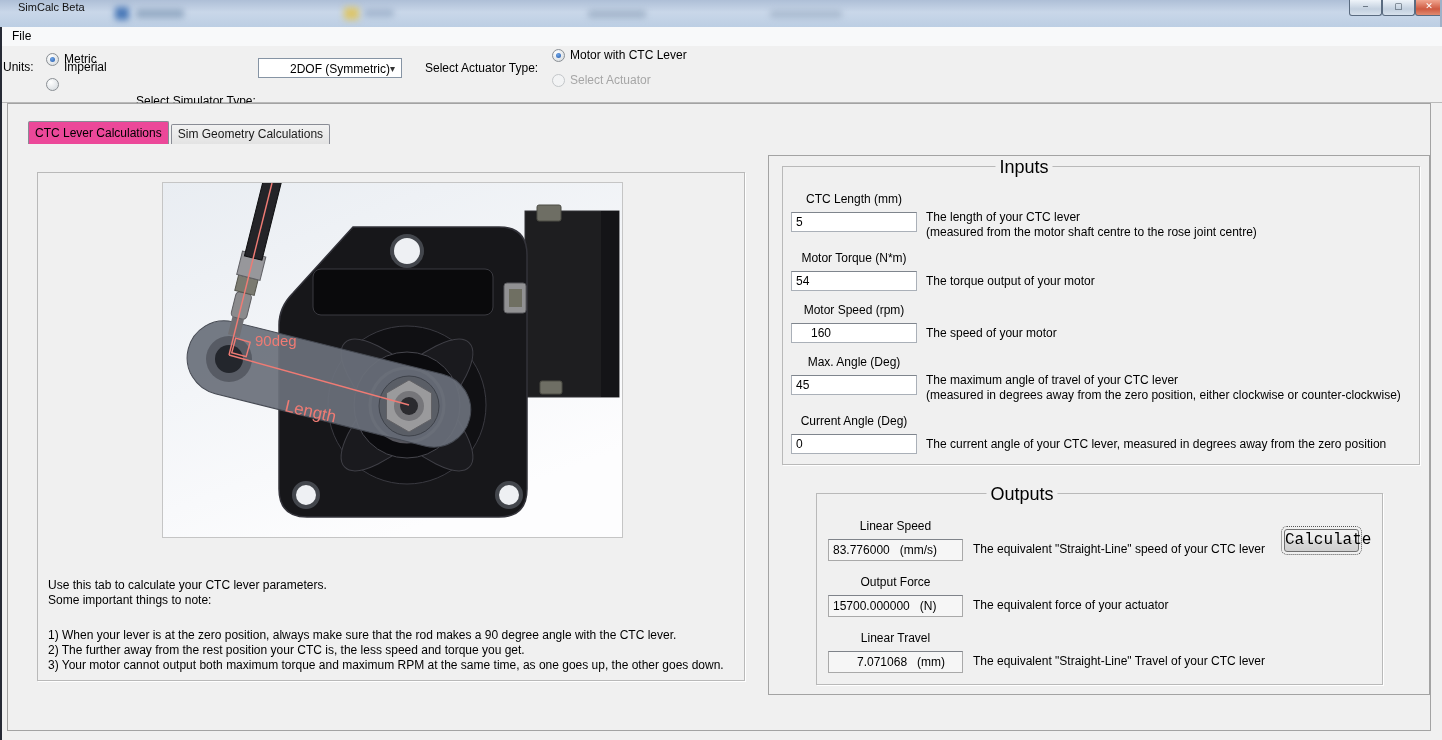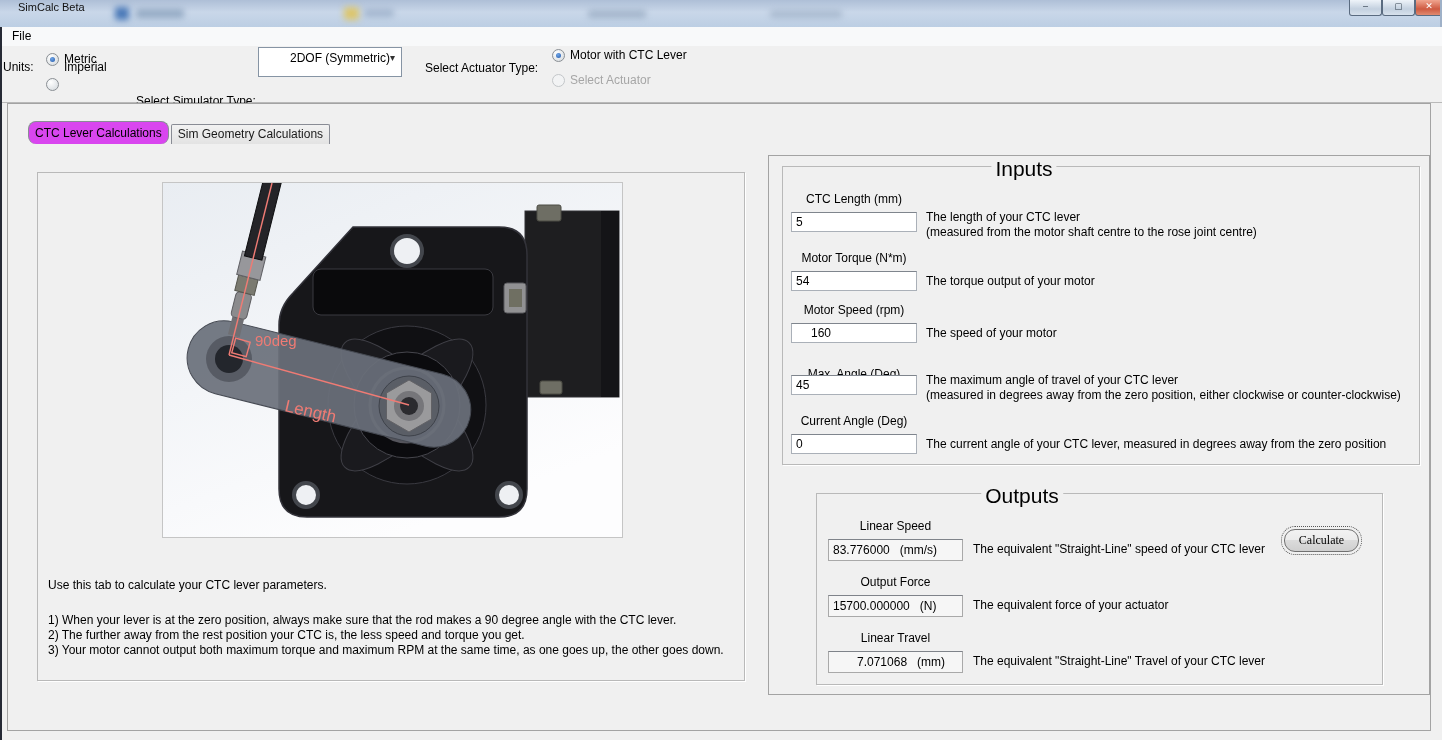--- a/index.html
+++ b/index.html
@@ -35,40 +35,40 @@
   .dislabel{color:#a6a6a6;}
 
   
   .combo{background:#fff;border:1px solid #8694a4;box-sizing:border-box;line-height:20px;padding:0 6px;}
   .combo .arrow{position:absolute;right:6px;top:0;line-height:20px;font-size:10px;color:#333;}
 
   
   .tabrow{left:28px;top:121px;display:flex;align-items:flex-end;}
   .tab{border:1px solid #898c95;border-bottom:none;border-radius:2px 2px 0 0;
        padding:0 6px;white-space:nowrap;}
-  .tab.active{height:22px;line-height:22px;background:#d946ef;z-index:2;border-radius:8px;}
+  .tab.active{height:22px;line-height:22px;background:#ec4899;z-index:2;}
   .tab.inactive{height:19px;line-height:19px;background:linear-gradient(180deg,#f2f2f2,#e3e3e3);margin-left:2px;color:#1a1a1a;}
 
   
   .panel{border:1px solid #a3a3a3;background:#f0f0f0;box-sizing:border-box;}
   .groupbox{border:1px solid #b9b9b9;box-shadow:1px 1px 0 #ffffff;background:#f0f0f0;box-sizing:border-box;}
   .grouptitle{position:absolute;transform:translateX(-50%);top:-10px;background:#f0f0f0;
-    padding:0 4px;font-size:21px;white-space:nowrap;}
+    padding:0 4px;font-size:18px;white-space:nowrap;}
 
   
   .tbox{background:#fff;border:1px solid #aab0b8;border-top-color:#7f858d;box-sizing:border-box;
         font-family:"Liberation Sans",sans-serif;font-size:12px;padding:1px 4px;}
   .obox{background:#f6f6f6;border:1px solid #a9a9a9;border-top-color:#7f838a;box-sizing:border-box;
         line-height:20px;padding:0 4px;white-space:nowrap;}
   .obox .unit{margin-left:10px;}
   .flabel{text-align:center;white-space:nowrap;}
   .desc{line-height:15px;white-space:nowrap;}
-  .btn{border:1px solid #707070;border-radius:11px;box-sizing:border-box;
+  .btn{border:1px solid #707070;border-radius:3px;box-sizing:border-box;
     background:linear-gradient(180deg,#f2f2f2 0%,#ebebeb 49%,#dbdbdb 50%,#cfcfcf 100%);
-    font-family:Liberation Serif, serif;font-size:12px;text-align:center;line-height:21px;
+    font-family:Liberation Mono, monospace;font-size:16px;text-align:center;line-height:21px;
     outline:1px dotted #555;outline-offset:2px;}
 
   .imgbox{border:1px solid #c5c5c5;box-sizing:border-box;}
   .notes div{line-height:15px;white-space:nowrap;}
 </style>
 </head>
 <body>
 
 <div class="abs titlebar">
   <div class="glassblob" style="left:115px;top:7px;width:14px;height:13px;background:#4a79b8;"></div>
@@ -90,21 +90,21 @@
 
 <div class="abs toolbar">
   <div class="abs nowrap" style="left:3px;top:14px;">Units:</div>
 
   <span class="abs radio sel" style="left:46px;top:7px;"></span>
   <div class="abs nowrap" style="left:64px;top:6px;">Metric</div>
   <span class="abs radio" style="left:46px;top:32px;"></span>
   <div class="abs nowrap" style="left:64px;top:14px;">Imperial</div>
 
   <div class="abs nowrap" style="left:136px;top:15px;margin-top:33px;">Select Simulator Type:</div>
-  <div class="abs combo" style="left:258px;top:1px;width:144px;height:30px;padding-left:31px;">
+  <div class="abs combo" style="left:258px;top:12px;width:144px;height:20px;padding-left:31px;">
     <span class="nowrap">2DOF (Symmetric)</span>
     <span class="arrow">▾</span>
   </div>
 
   <div class="abs nowrap" style="left:425px;top:15px;">Select Actuator Type:</div>
   <span class="abs radio sel" style="left:552px;top:3px;"></span>
   <div class="abs nowrap" style="left:570px;top:2px;">Motor with CTC Lever</div>
   <span class="abs radio dis" style="left:552px;top:28px;"></span>
   <div class="abs nowrap dislabel" style="left:570px;top:27px;">Select Actuator</div>
 </div>
@@ -186,20 +186,21 @@
         <rect x="2" y="-18" width="15" height="15"></rect>
       </g>
     </g>
     <text x="92" y="163" font-size="15" fill="#ef7b74">90deg</text>
     <text transform="translate(121,228) rotate(13)" font-size="17" fill="#ef7b74">Length</text>
   </svg>
 </div>
 
 <div class="abs notes" style="left:48px;top:578px;">
   <div>Use this tab to calculate your CTC lever parameters.</div>
+  <div>Some important things to note:</div>
   <div style="height:20px;"></div>
   <div>1) When your lever is at the zero position, always make sure that the rod makes a 90 degree angle with the CTC lever.</div>
   <div>2) The further away from the rest position your CTC is, the less speed and torque you get.</div>
   <div>3) Your motor cannot output both maximum torque and maximum RPM at the same time, as one goes up, the other goes down.</div>
 </div>
 
 <div class="abs panel" style="left:768px;top:155px;width:662px;height:540px;background:transparent;"></div>
 
 <div class="abs groupbox" style="left:782px;top:166px;width:638px;height:299px;">
   <div class="grouptitle" style="left:241px;">Inputs</div>
@@ -216,21 +217,21 @@
   <div class="abs desc" style="left:143px;top:107px;">
     <div>The torque output of your motor</div>
   </div>
 
   <div class="abs flabel" style="left:8px;top:136px;width:126px;">Motor Speed (rpm)</div>
   <input class="abs tbox" style="left: 8px; top: 156px; width: 126px; height: 20px; padding-left: 19px;" value="160">
   <div class="abs desc" style="left:143px;top:159px;">
     <div>The speed of your motor</div>
   </div>
 
-  <div class="abs flabel" style="left:8px;top:188px;width:126px;margin-top:12px;">Max. Angle (Deg)</div>
+  <div class="abs flabel" style="left:8px;top:188px;width:126px;">Max. Angle (Deg)</div>
   <input class="abs tbox" style="left: 8px; top: 208px; width: 126px; height: 20px;" value="45">
   <div class="abs desc" style="left:143px;top:206px;">
     <div>The maximum angle of travel of your CTC lever</div>
       <div>(measured in degrees away from the zero position, either clockwise or counter-clockwise)</div>
   </div>
 
   <div class="abs flabel" style="left:8px;top:247px;width:126px;">Current Angle (Deg)</div>
   <input class="abs tbox" style="left: 8px; top: 267px; width: 126px; height: 20px;" value="0">
   <div class="abs desc" style="left:143px;top:270px;">
     <div>The current angle of your CTC lever, measured in degrees away from the zero position</div>

